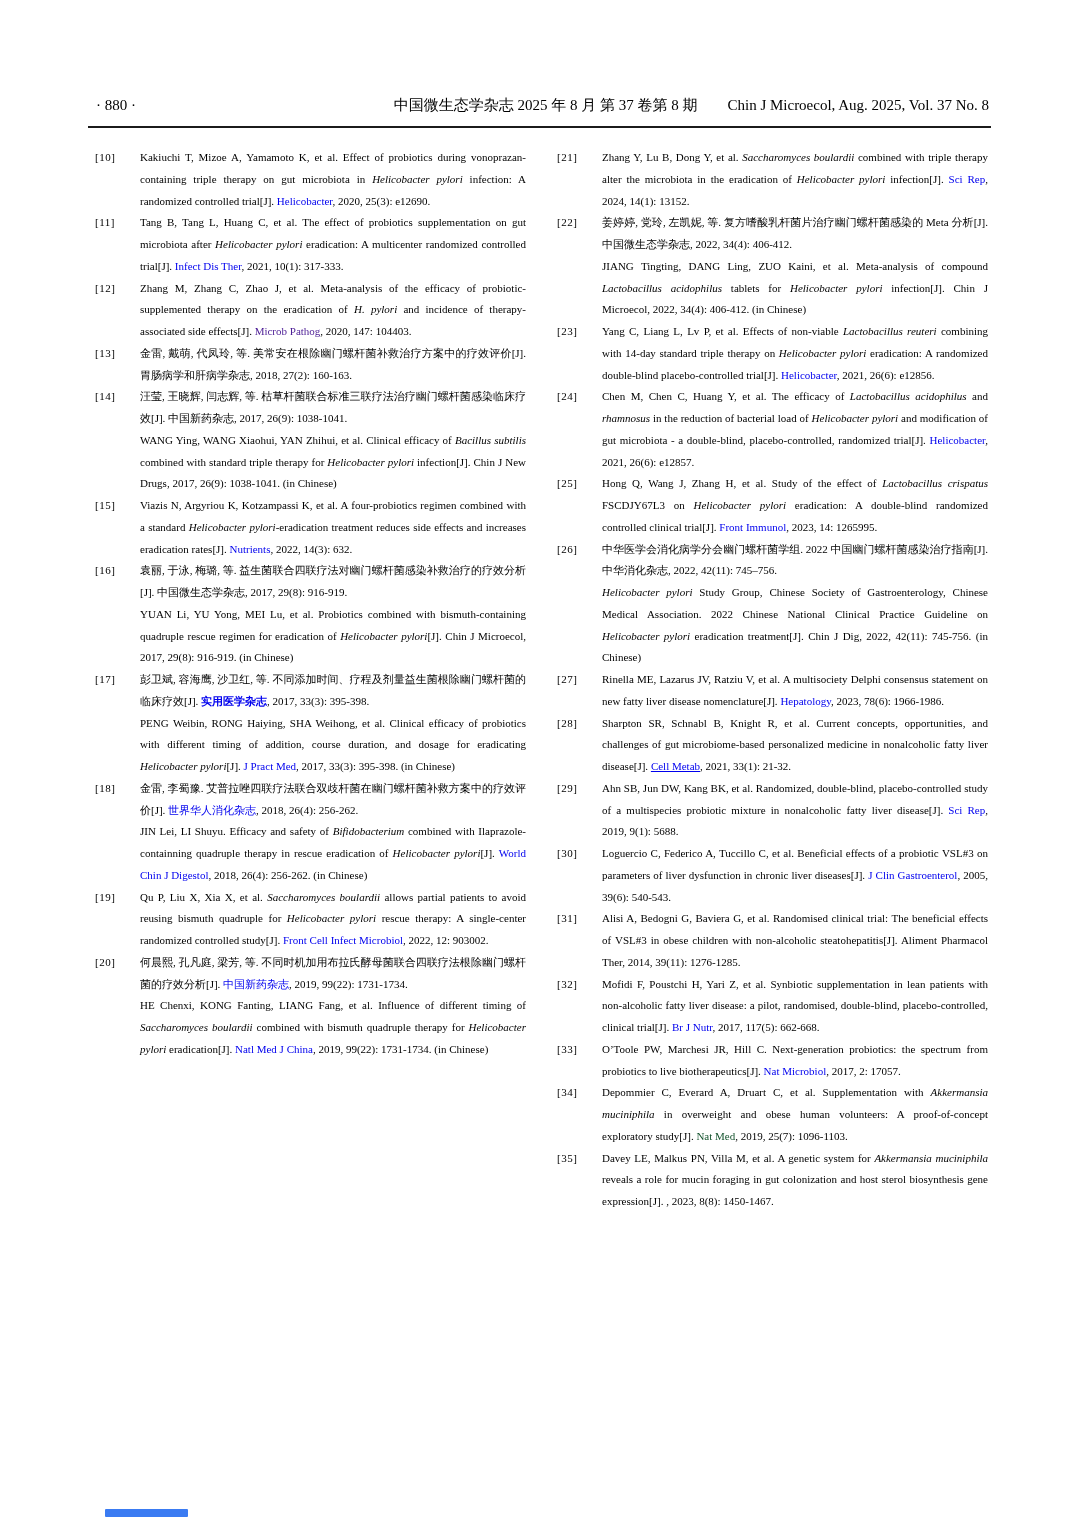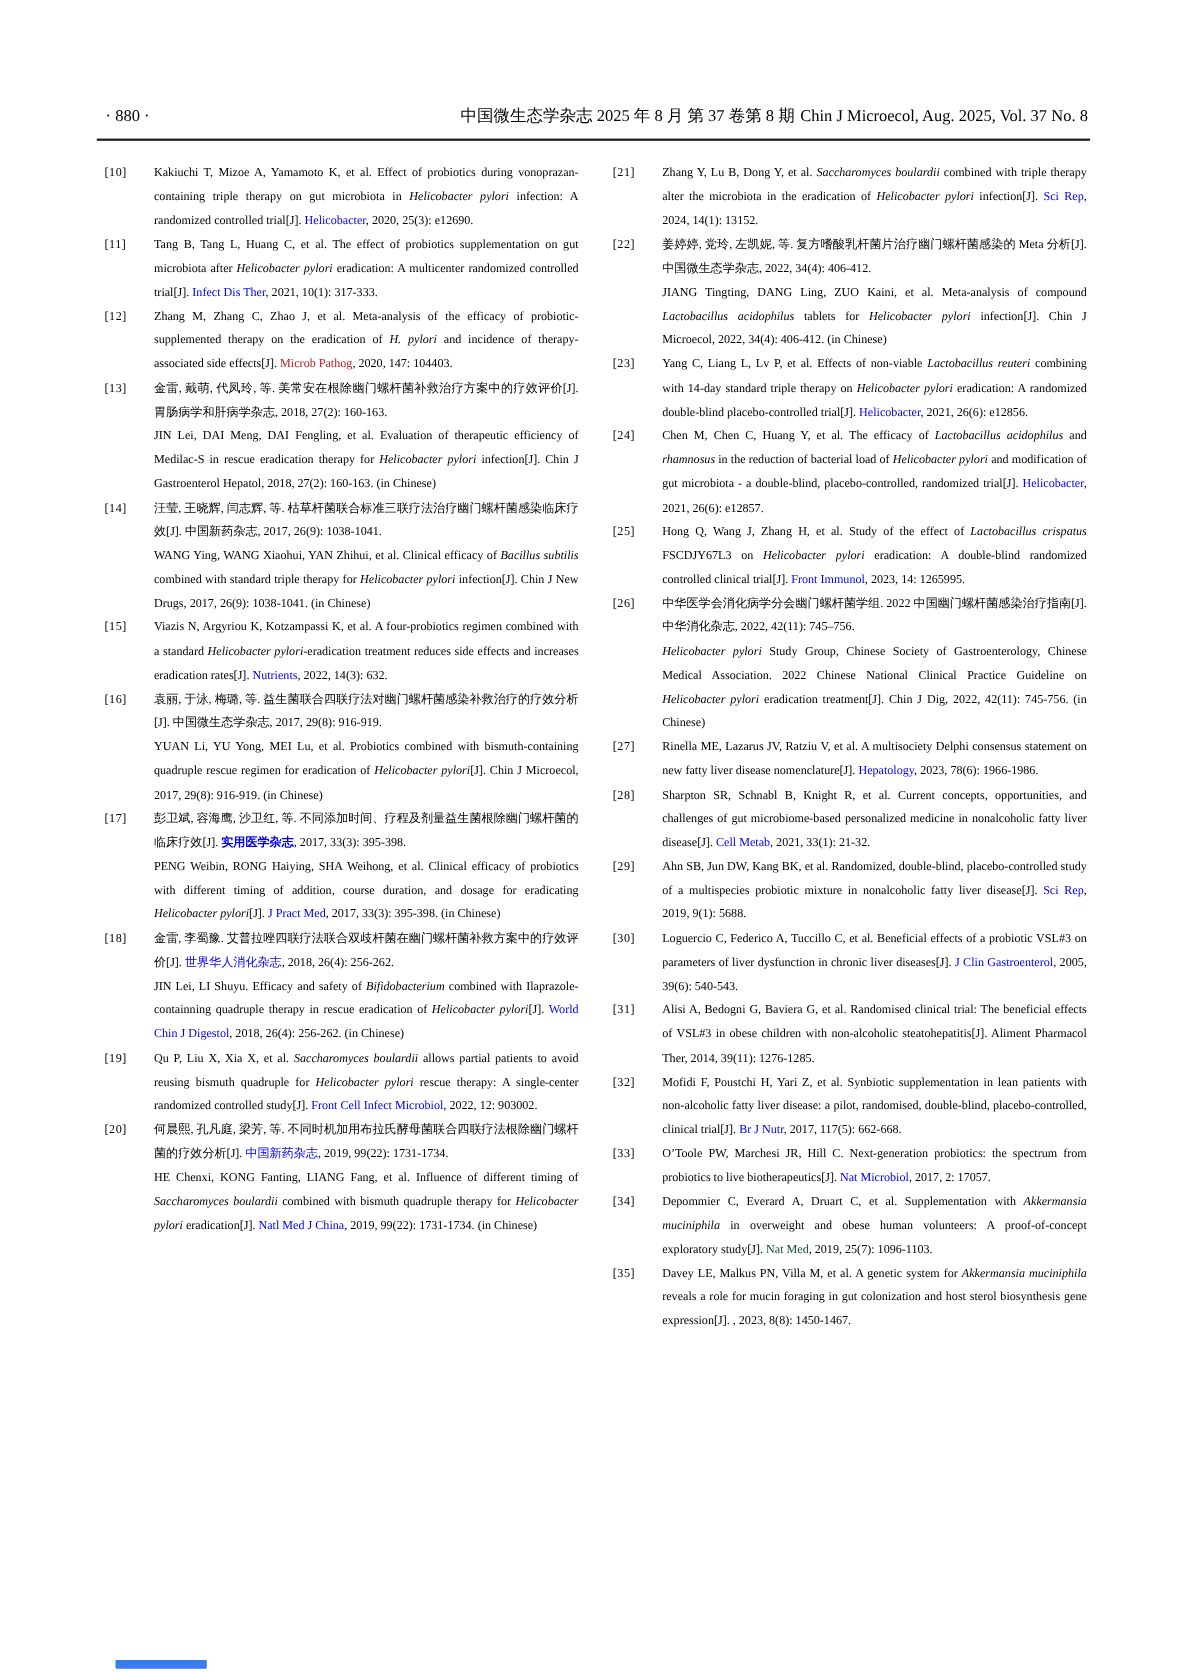--- a/index.html
+++ b/index.html
@@ -11,21 +11,21 @@
     -webkit-font-smoothing: antialiased;
   }
   .page { position: relative; width: 1075px; height: 1520px; overflow: hidden; background: #fff; }
 
   
   .header {
     position: absolute; top: 96px; left: 96px; right: 86px;
     display: flex; justify-content: space-between; align-items: baseline;
     font-size: 15px; white-space: nowrap;
   }
-  .header-right { display: flex; gap: 5px; align-items: baseline; }
+  .header-right { display: flex; gap: 30px; align-items: baseline; }
   .header-rule {
     position: absolute; top: 126px; left: 88px; right: 84px;
     border-top: 2px solid #1b1b1b; height: 0;
   }
 
   
   .columns {
     position: absolute; top: 147px; left: 95px; width: 893px;
     display: flex; gap: 31px;
   }
@@ -68,28 +68,27 @@
         </div>
         <div class="ref-item">
           <span class="ref-label">[11]</span>
           <div class="ref-body">
             <div class="ref-para">Tang B, Tang L, Huang C, et al. The effect of probiotics supplementation on gut microbiota after <span class="it">Helicobacter pylori</span> eradication: A multicenter randomized controlled trial[J]. <span class="lk" style="color: rgb(0, 0, 238);">Infect Dis Ther</span>, 2021, 10(1): 317-333.</div>
           </div>
         </div>
         <div class="ref-item">
           <span class="ref-label">[12]</span>
           <div class="ref-body">
-            <div class="ref-para">Zhang M, Zhang C, Zhao J, et al. Meta-analysis of the efficacy of probiotic-supplemented therapy on the eradication of <span class="it">H. pylori</span> and incidence of therapy-associated side effects[J]. <span class="lk" style="color: #b91c1c;">Microb Pathog</span>, 2020, 147: 104403.</div>
+            <div class="ref-para">Zhang M, Zhang C, Zhao J, et al. Meta-analysis of the efficacy of probiotic-supplemented therapy on the eradication of <span class="it">H. pylori</span> and incidence of therapy-associated side effects[J]. <span class="lk" style="color: #4c1d95;">Microb Pathog</span>, 2020, 147: 104403.</div>
           </div>
         </div>
         <div class="ref-item">
           <span class="ref-label">[13]</span>
           <div class="ref-body">
             <div class="ref-para">金雷, 戴萌, 代凤玲, 等. 美常安在根除幽门螺杆菌补救治疗方案中的疗效评价[J]. 胃肠病学和肝病学杂志, 2018, 27(2): 160-163.</div>
-            <div class="ref-para">JIN Lei, DAI Meng, DAI Fengling, et al. Evaluation of therapeutic efficiency of Medilac-S in rescue eradication therapy for <span class="it">Helicobacter pylori</span> infection[J]. Chin J Gastroenterol Hepatol, 2018, 27(2): 160-163. (in Chinese)</div>
           </div>
         </div>
         <div class="ref-item">
           <span class="ref-label">[14]</span>
           <div class="ref-body">
             <div class="ref-para">汪莹, 王晓辉, 闫志辉, 等. 枯草杆菌联合标准三联疗法治疗幽门螺杆菌感染临床疗效[J]. 中国新药杂志, 2017, 26(9): 1038-1041.</div>
             <div class="ref-para">WANG Ying, WANG Xiaohui, YAN Zhihui, et al. Clinical efficacy of <span class="it">Bacillus subtilis</span> combined with standard triple therapy for <span class="it">Helicobacter pylori</span> infection[J]. Chin J New Drugs, 2017, 26(9): 1038-1041. (in Chinese)</div>
           </div>
         </div>
         <div class="ref-item">
@@ -174,21 +173,21 @@
         </div>
         <div class="ref-item">
           <span class="ref-label">[27]</span>
           <div class="ref-body">
             <div class="ref-para">Rinella ME, Lazarus JV, Ratziu V, et al. A multisociety Delphi consensus statement on new fatty liver disease nomenclature[J]. <span class="lk" style="color: rgb(0, 0, 238);">Hepatology</span>, 2023, 78(6): 1966-1986.</div>
           </div>
         </div>
         <div class="ref-item">
           <span class="ref-label">[28]</span>
           <div class="ref-body">
-            <div class="ref-para">Sharpton SR, Schnabl B, Knight R, et al. Current concepts, opportunities, and challenges of gut microbiome-based personalized medicine in nonalcoholic fatty liver disease[J]. <span class="lk" style="color: rgb(0, 0, 238);">Cell Metab</span>, 2021, 33(1): 21-32.</div>
+            <div class="ref-para">Sharpton SR, Schnabl B, Knight R, et al. Current concepts, opportunities, and challenges of gut microbiome-based personalized medicine in nonalcoholic fatty liver disease[J]. <span class="lk" style="color: rgb(0, 0, 238); text-decoration: underline;">Cell Metab</span>, 2021, 33(1): 21-32.</div>
           </div>
         </div>
         <div class="ref-item">
           <span class="ref-label">[29]</span>
           <div class="ref-body">
             <div class="ref-para">Ahn SB, Jun DW, Kang BK, et al. Randomized, double-blind, placebo-controlled study of a multispecies probiotic mixture in nonalcoholic fatty liver disease[J]. <span class="lk" style="color: rgb(0, 0, 238);">Sci Rep</span>, 2019, 9(1): 5688.</div>
           </div>
         </div>
         <div class="ref-item">
           <span class="ref-label">[30]</span>

